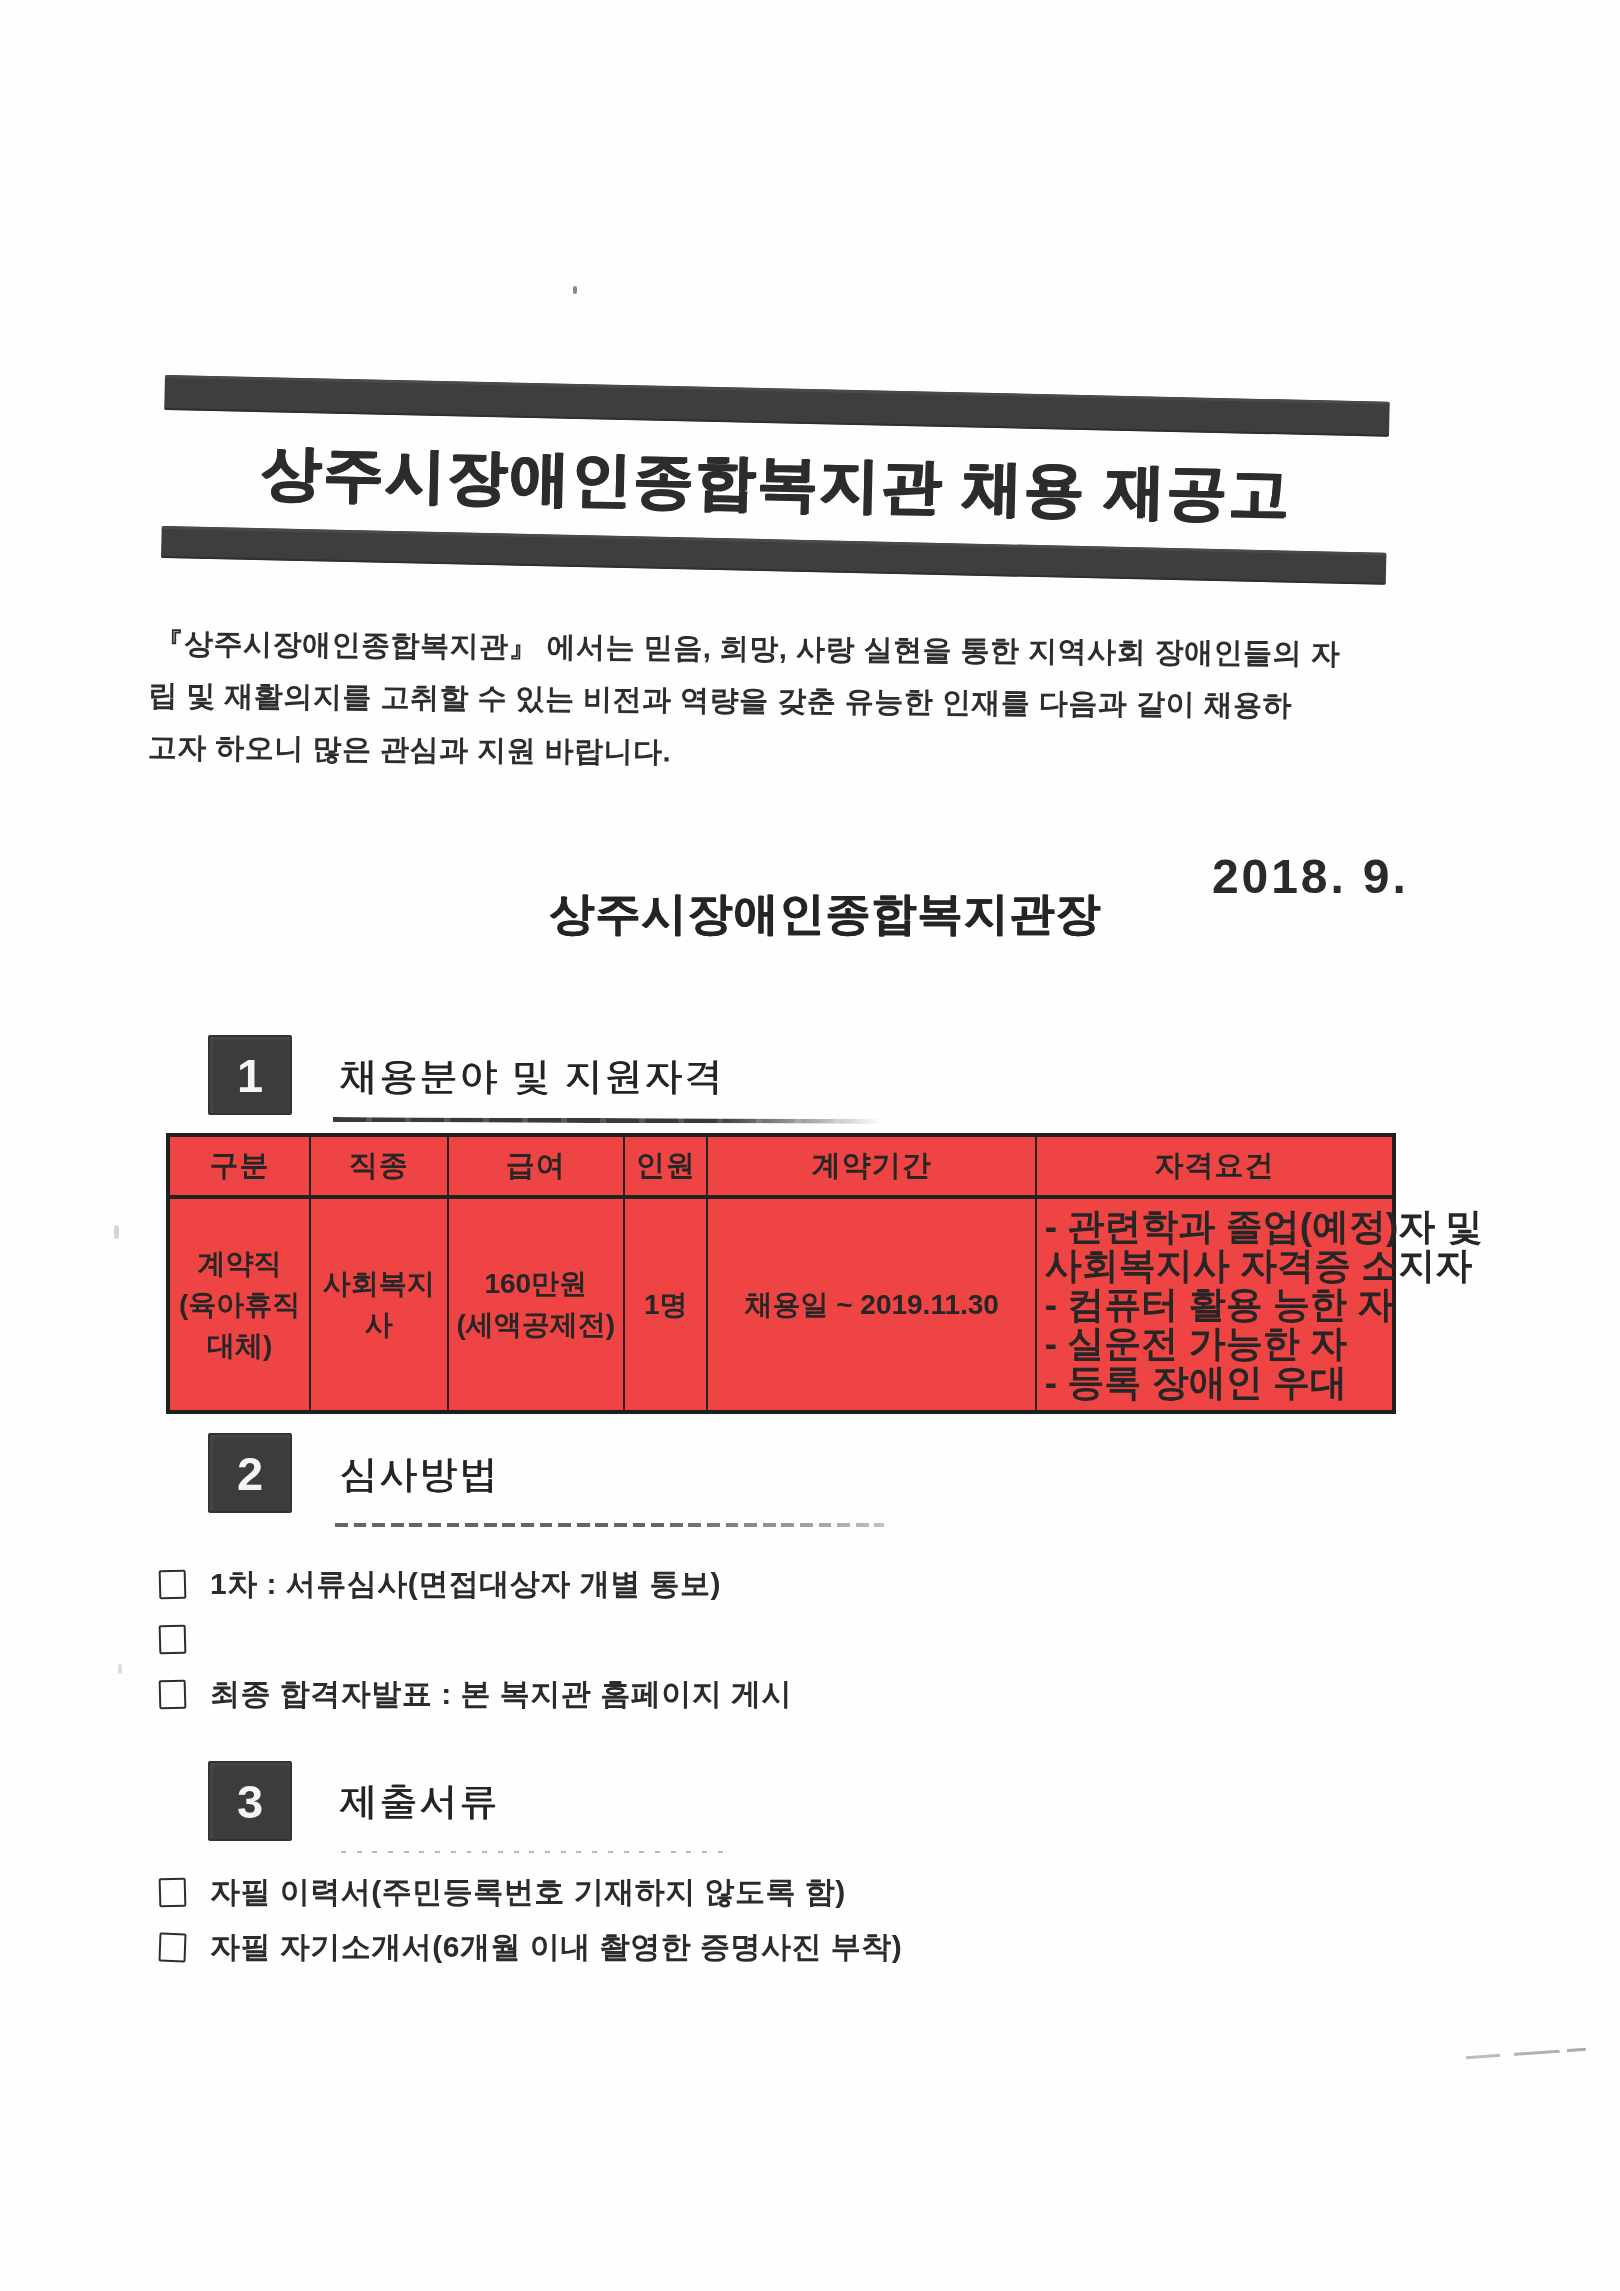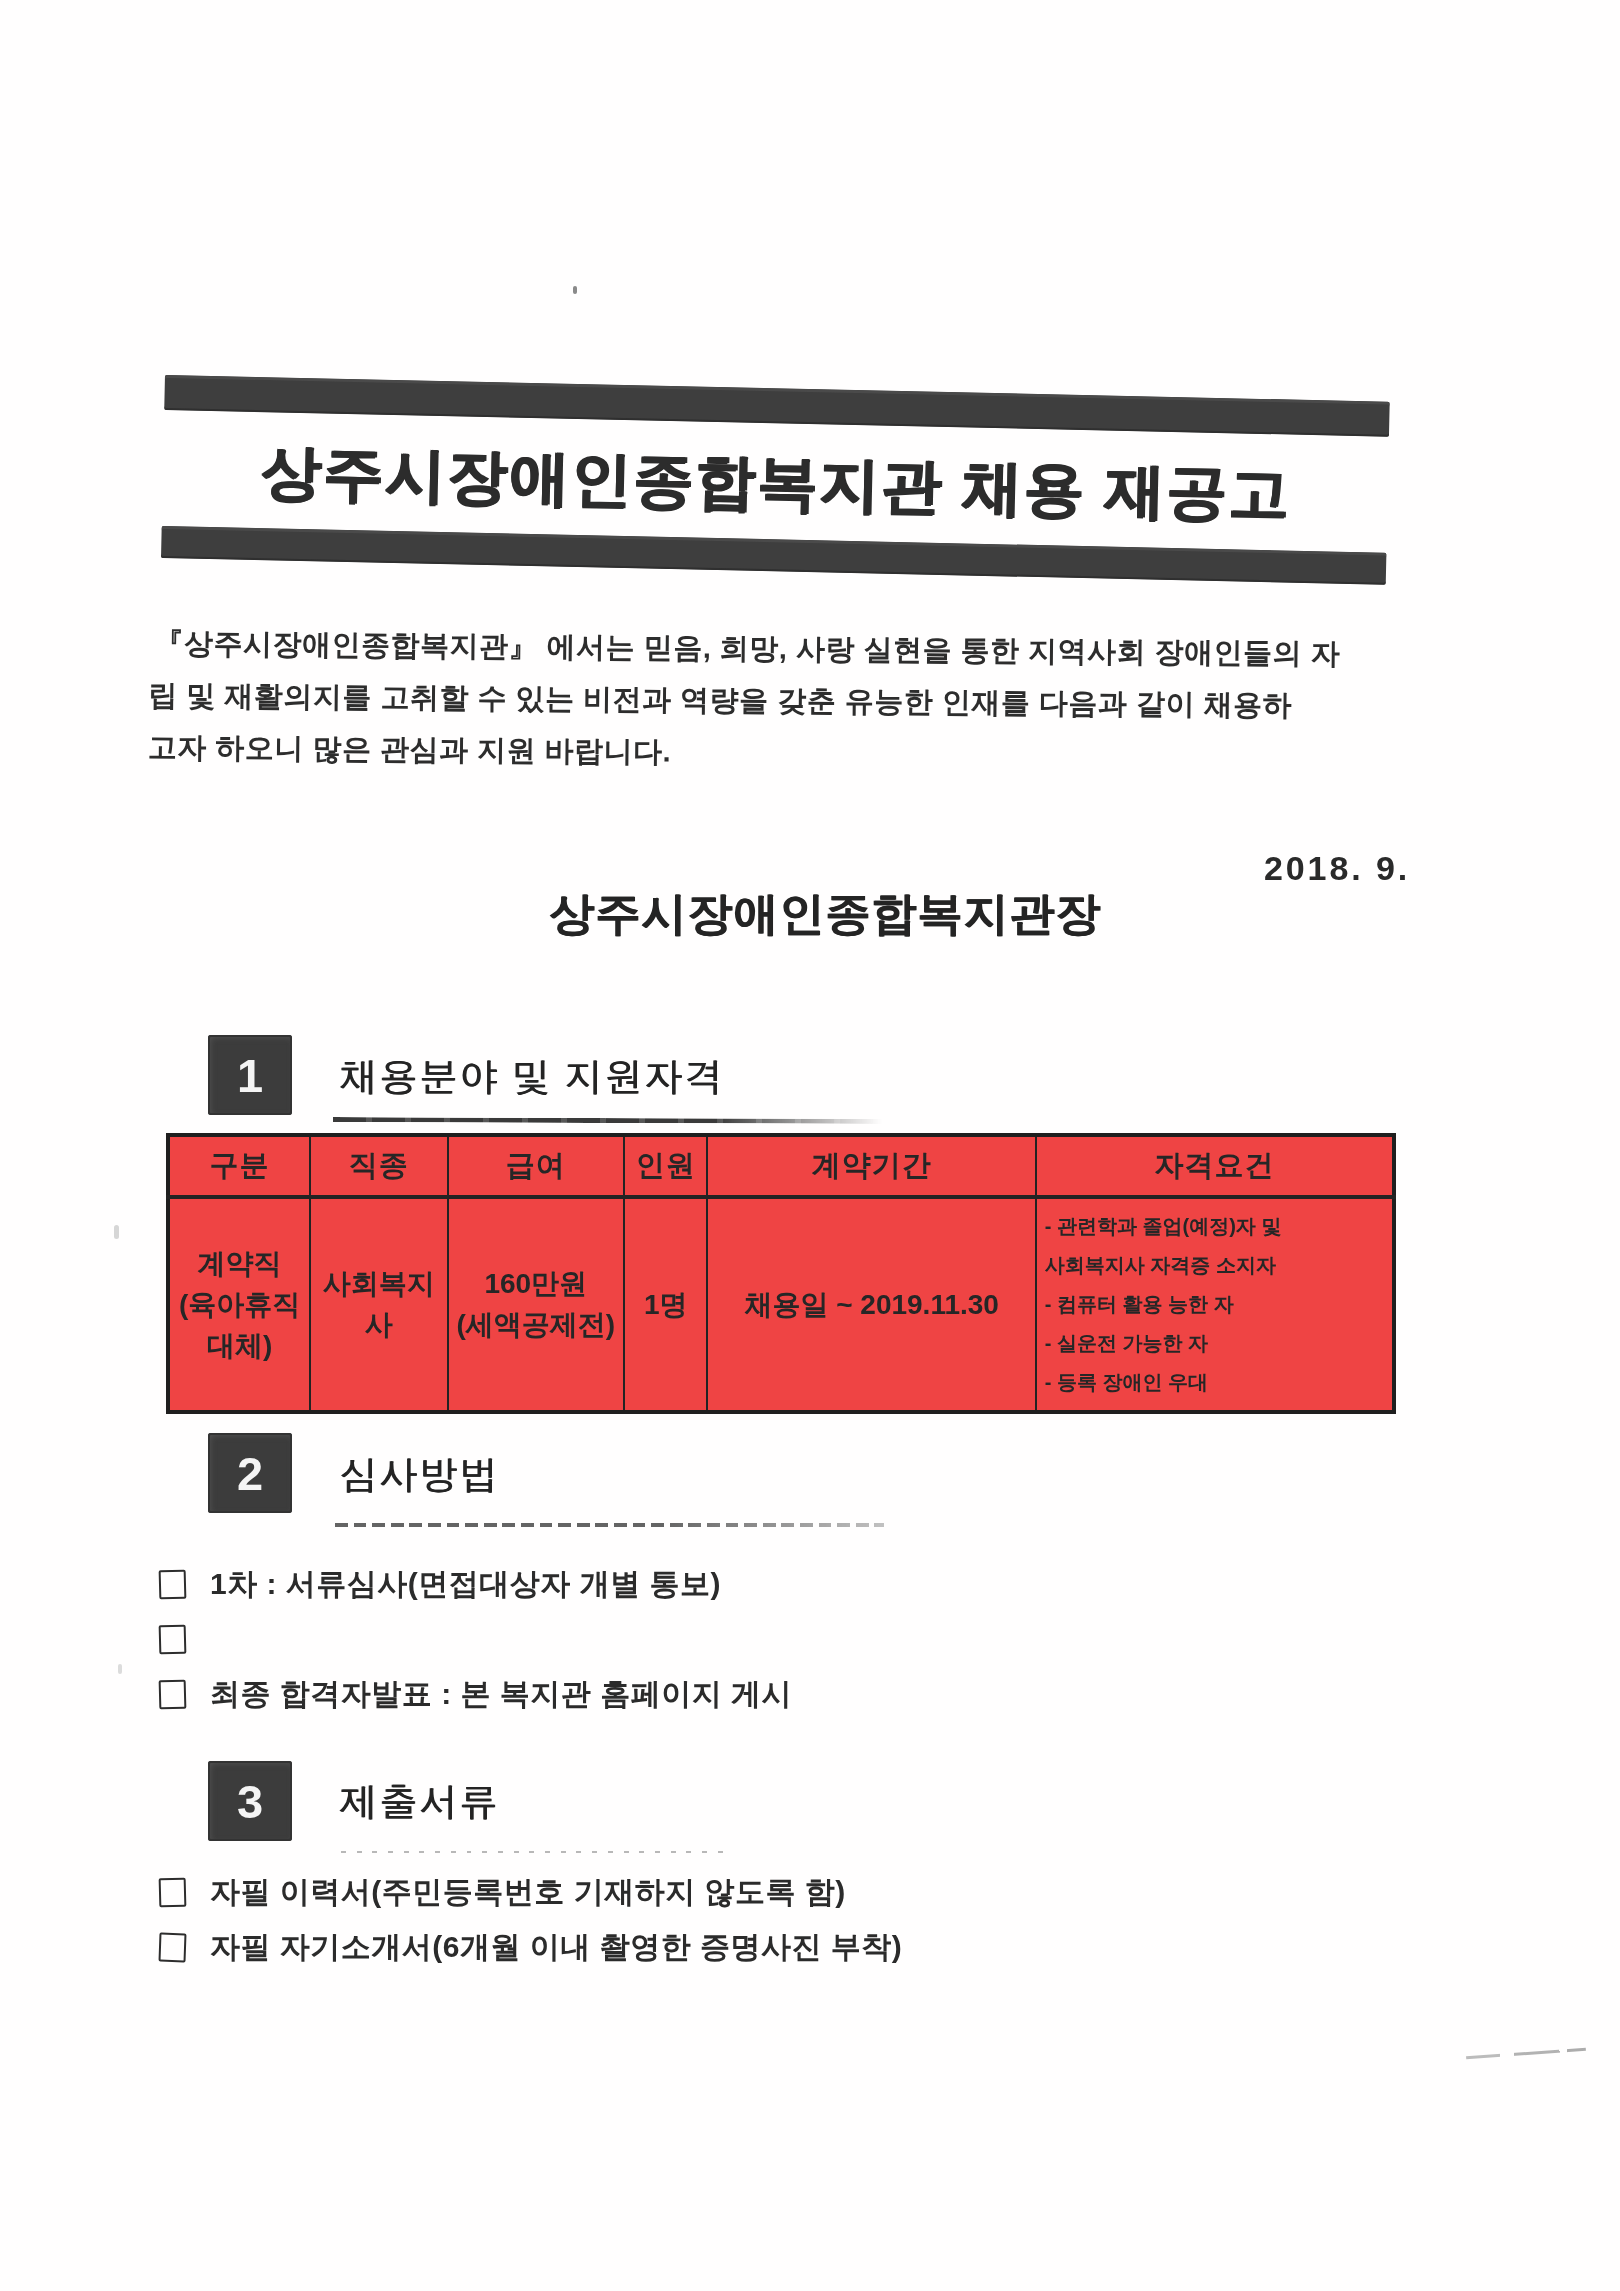--- a/index.html
+++ b/index.html
@@ -37,22 +37,22 @@
     position:absolute; left:149px; top:617px; width:1274px;
     font-size:29px; font-weight:700; line-height:52px;
     color:#2d2d2d; letter-spacing:0.5px;
     transform:rotate(0.5deg); transform-origin:left top;
   }
   .intro .line { white-space:nowrap; }
   .intro .line:first-child { text-indent:5.9px; }
 
   
   .date-line {
-    position:absolute; left:1264px; top:849px;
-    font-size:34px; font-weight:800; letter-spacing:2.9px; color:#2a2a2a;
+    position:absolute; left:1212px; top:849px;
+    font-size:48px; font-weight:800; letter-spacing:2.9px; color:#2a2a2a;
   }
   .signature-line {
     position:absolute; left:549px; top:884px;
     font-size:45px; font-weight:900; letter-spacing:1px; color:#242424;
     text-shadow:1px 0 0 #242424;
   }
 
   
   .section-badge {
     position:absolute; left:208px; width:84px; height:80px;
@@ -101,21 +101,21 @@
   .jobs-table th {
     height:62px; font-size:29px; font-weight:800;
     border-bottom-width:4.9px; letter-spacing:1px;
   }
   .jobs-table td {
     height:198px; font-size:28px; line-height:41px;
     text-align:center; vertical-align:middle;
   }
   .pre-line { white-space:pre-line; }
   .req-cell { text-align:left !important; padding:7.8px 5.9px 7.8px 7.8px; }
-  .req-cell .req-line { font-size:20px; line-height:39px; white-space:nowrap; }
+  .req-cell .req-line { font-size:37px; line-height:39px; white-space:nowrap; }
 
   
   .checklist {
     position:absolute; left:159px;
     display:flex; flex-direction:column; gap:14px;
   }
   .checklist-2 { top:1564px; }
   .checklist-3 { top:1872px; }
   .check-item {
     display:flex; align-items:center; height:41px;

